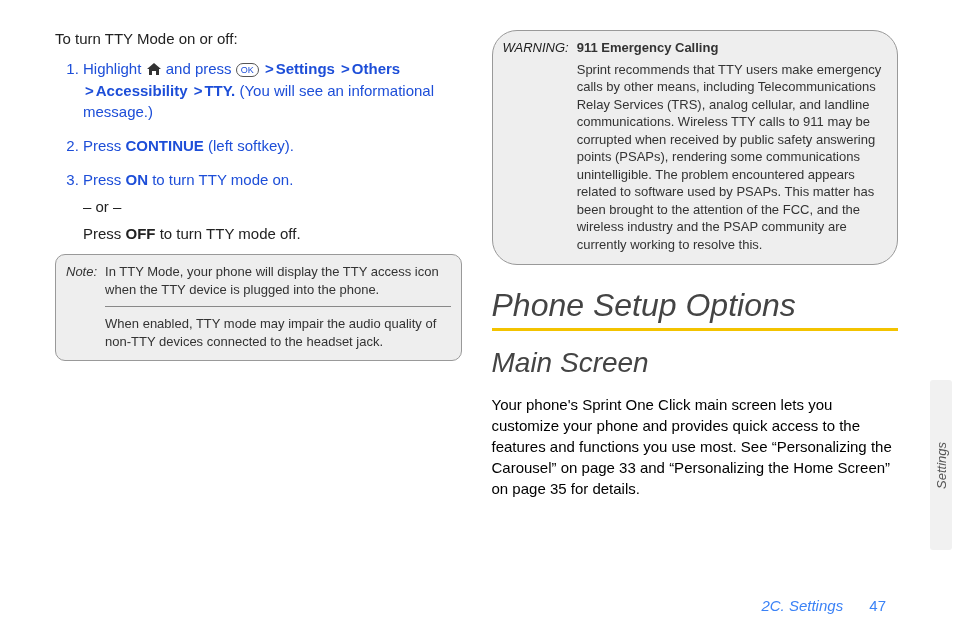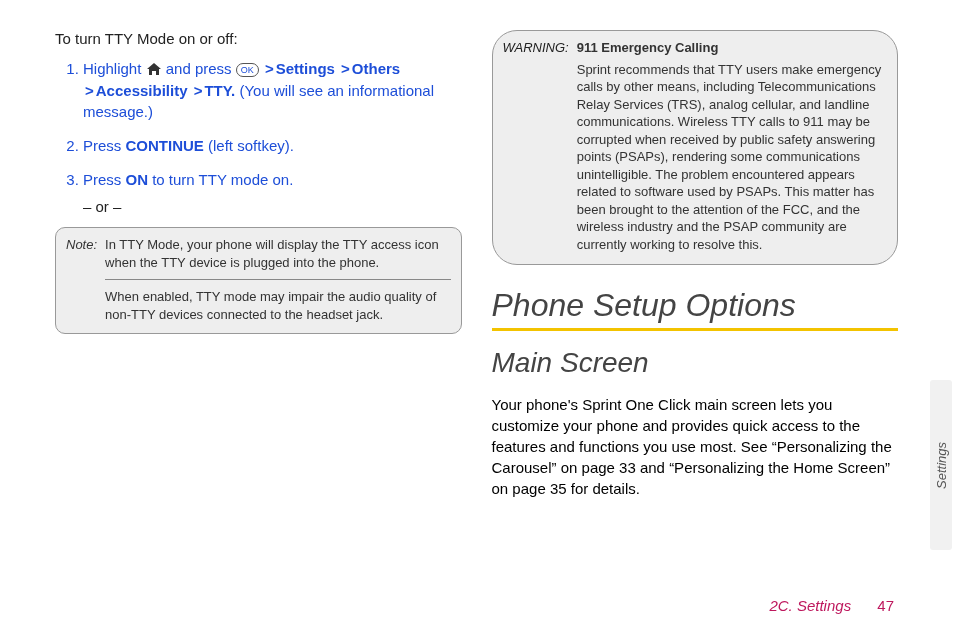--- a/index.html
+++ b/index.html
@@ -123,24 +123,24 @@
   .side-tab span {
     transform: rotate(-90deg);
     font-style: italic;
     font-size: 13px;
     color: #555;
     white-space: nowrap;
   }
   .footer {
     position: absolute;
     bottom: 22px;
-    right: 60px;
-    font-style: italic;
-    font-size: 15px;
-    color: #be185d;
+    right: 68px;
+    font-style: italic;
+    font-size: 15px;
+    color: #3b82f6;
   }
   .footer .pg {
     font-style: normal;
     margin-left: 22px;
   }
 </style>
 </head>
 <body>
 
 <div class="page">
@@ -164,20 +164,23 @@
       </li>
       <li>
         <span>Press </span><b>CONTINUE</b><span> (left softkey).</span>
       </li>
       <li>
         <span>Press </span><b>ON</b><span> to turn TTY mode on.</span>
       </li>
     </ol>
     <div class="or-block">
       <p class="or-line">– or –</p>
+      <p class="or-line">
+        <span>Press </span><b>OFF</b><span> to turn TTY mode off.</span>
+      </p>
     </div>
     <div class="note-box">
       <div class="note-label">Note:</div>
       <div class="note-body">
         <div>In TTY Mode, your phone will display the TTY access icon when the TTY device is plugged into the phone.</div>
         <hr>
         <div>When enabled, TTY mode may impair the audio quality of non-TTY devices connected to the headset jack.</div>
       </div>
     </div>
   </div>

